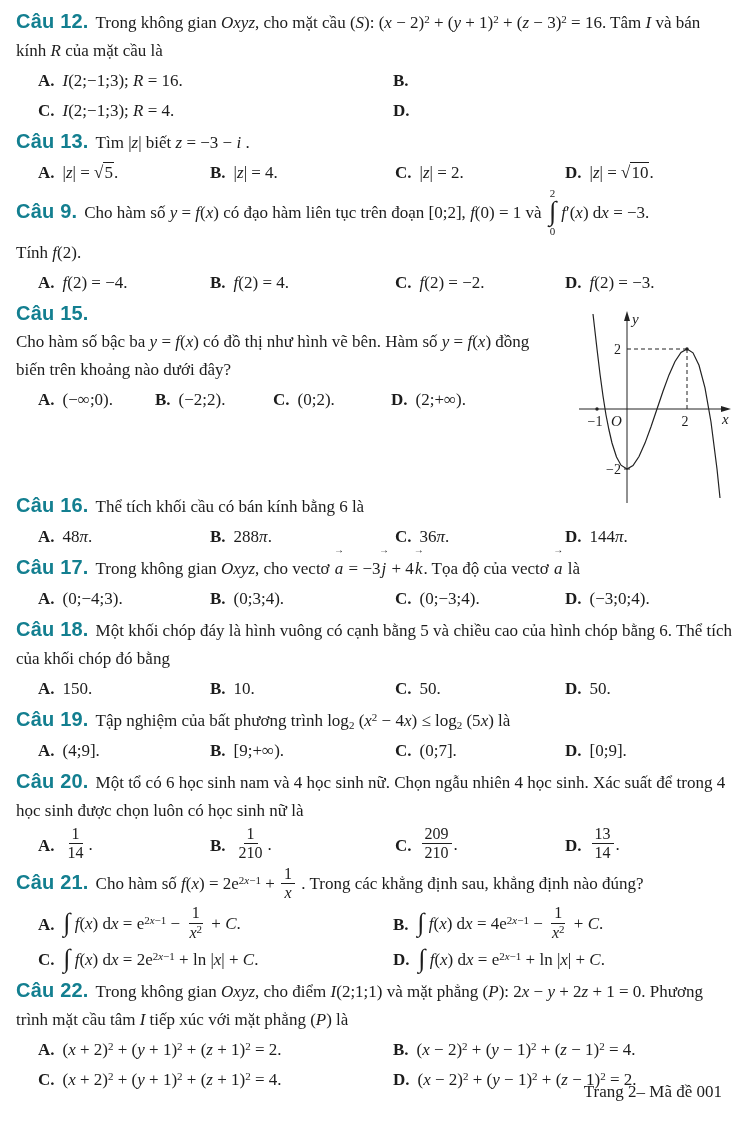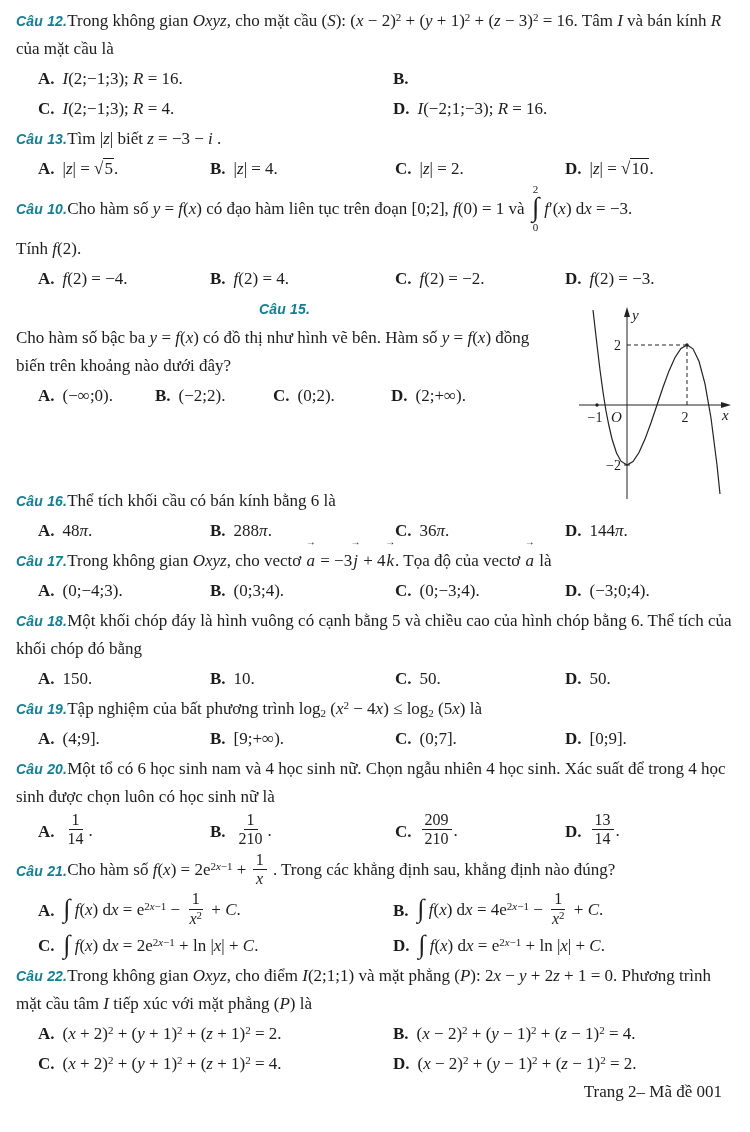--- a/index.html
+++ b/index.html
@@ -8,25 +8,24 @@
     position:relative; width:750px; height:1132px; margin:0 auto;
     background:#ffffff; box-sizing:border-box; padding:7px 17px 0 16px;
     overflow:hidden;
     font-family:"Liberation Serif","DejaVu Serif",serif;
     font-size:17px; line-height:28px; color:var(--ink);
   }
   i { font-style:italic; }
   .question { margin-bottom:2px; }
   .q-label {
     font-family:"Liberation Sans","DejaVu Sans",sans-serif;
-    font-weight:700; font-size:14px; color:var(--accent); 
+    font-weight:700; font-size:20px; color:var(--accent); margin-right:7px;
     letter-spacing:0.2px;
-    font-style:italic;
   }
-  .label-block .q-label { display:block; margin-bottom:1px;text-align:center; }
+  .label-block .q-label { display:block; margin-bottom:1px; }
   .q-body { }
   .options { display:grid; margin-left:22px; margin-top:2px; row-gap:2px; }
   .cols-2  { grid-template-columns:355px 1fr; }
   .cols-4  { grid-template-columns:172px 185px 170px 1fr; }
   .cols-4n { grid-template-columns:117px 118px 118px 1fr; }
   .option { display:flex; align-items:center; }
   .opt-label { font-weight:700; margin-right:8px; }
   .opt-body { white-space:nowrap; }
 
   sup { font-size:11px; line-height:0; vertical-align:5px; }
@@ -77,21 +76,20 @@
           </div>
           <div class="option">
             <span class="opt-label">B.</span>
           </div>
           <div class="option">
             <span class="opt-label">C.</span>
             <span class="opt-body"><i>I</i>(2;−1;3); <i>R</i> = 4.</span>
           </div>
           <div class="option">
             <span class="opt-label">D.</span>
-            <span class="opt-body"><i>I</i>(−2;1;−3); <i>R</i> = 16.</span>
           </div>
         </div>
   </section>
 
   <section class="question">
     <div class="q-head">
       <span class="q-label">Câu 13.</span><span class="q-body">Tìm |<i>z</i>| biết <i>z</i> = −3 − <i>i</i> .</span>
     </div>
     <div class="options cols-4">
           <div class="option">
@@ -108,21 +106,21 @@
           </div>
           <div class="option">
             <span class="opt-label">D.</span>
             <span class="opt-body">|<i>z</i>| = <span class="sq">√<span class="sqv">10</span></span>.</span>
           </div>
         </div>
   </section>
 
   <section class="question">
     <div class="q-head">
-      <span class="q-label">Câu 10.</span><span class="q-body">Cho hàm số <i>y</i> = <i>f</i>(<i>x</i>) có đạo hàm liên tục trên đoạn [0;2], <i>f</i>(0) = 1 và <span class="intl">
+      <span class="q-label">Câu 9.</span><span class="q-body">Cho hàm số <i>y</i> = <i>f</i>(<i>x</i>) có đạo hàm liên tục trên đoạn [0;2], <i>f</i>(0) = 1 và <span class="intl">
               <span class="il-t">2</span>
               <span class="il-s">∫</span>
               <span class="il-b">0</span>
             </span><i>f</i>′(<i>x</i>) d<i>x</i> = −3.<br>Tính <i>f</i>(2).</span>
     </div>
     <div class="options cols-4">
           <div class="option">
             <span class="opt-label">A.</span>
             <span class="opt-body"><i>f</i>(2) = −4.</span>
           </div>

